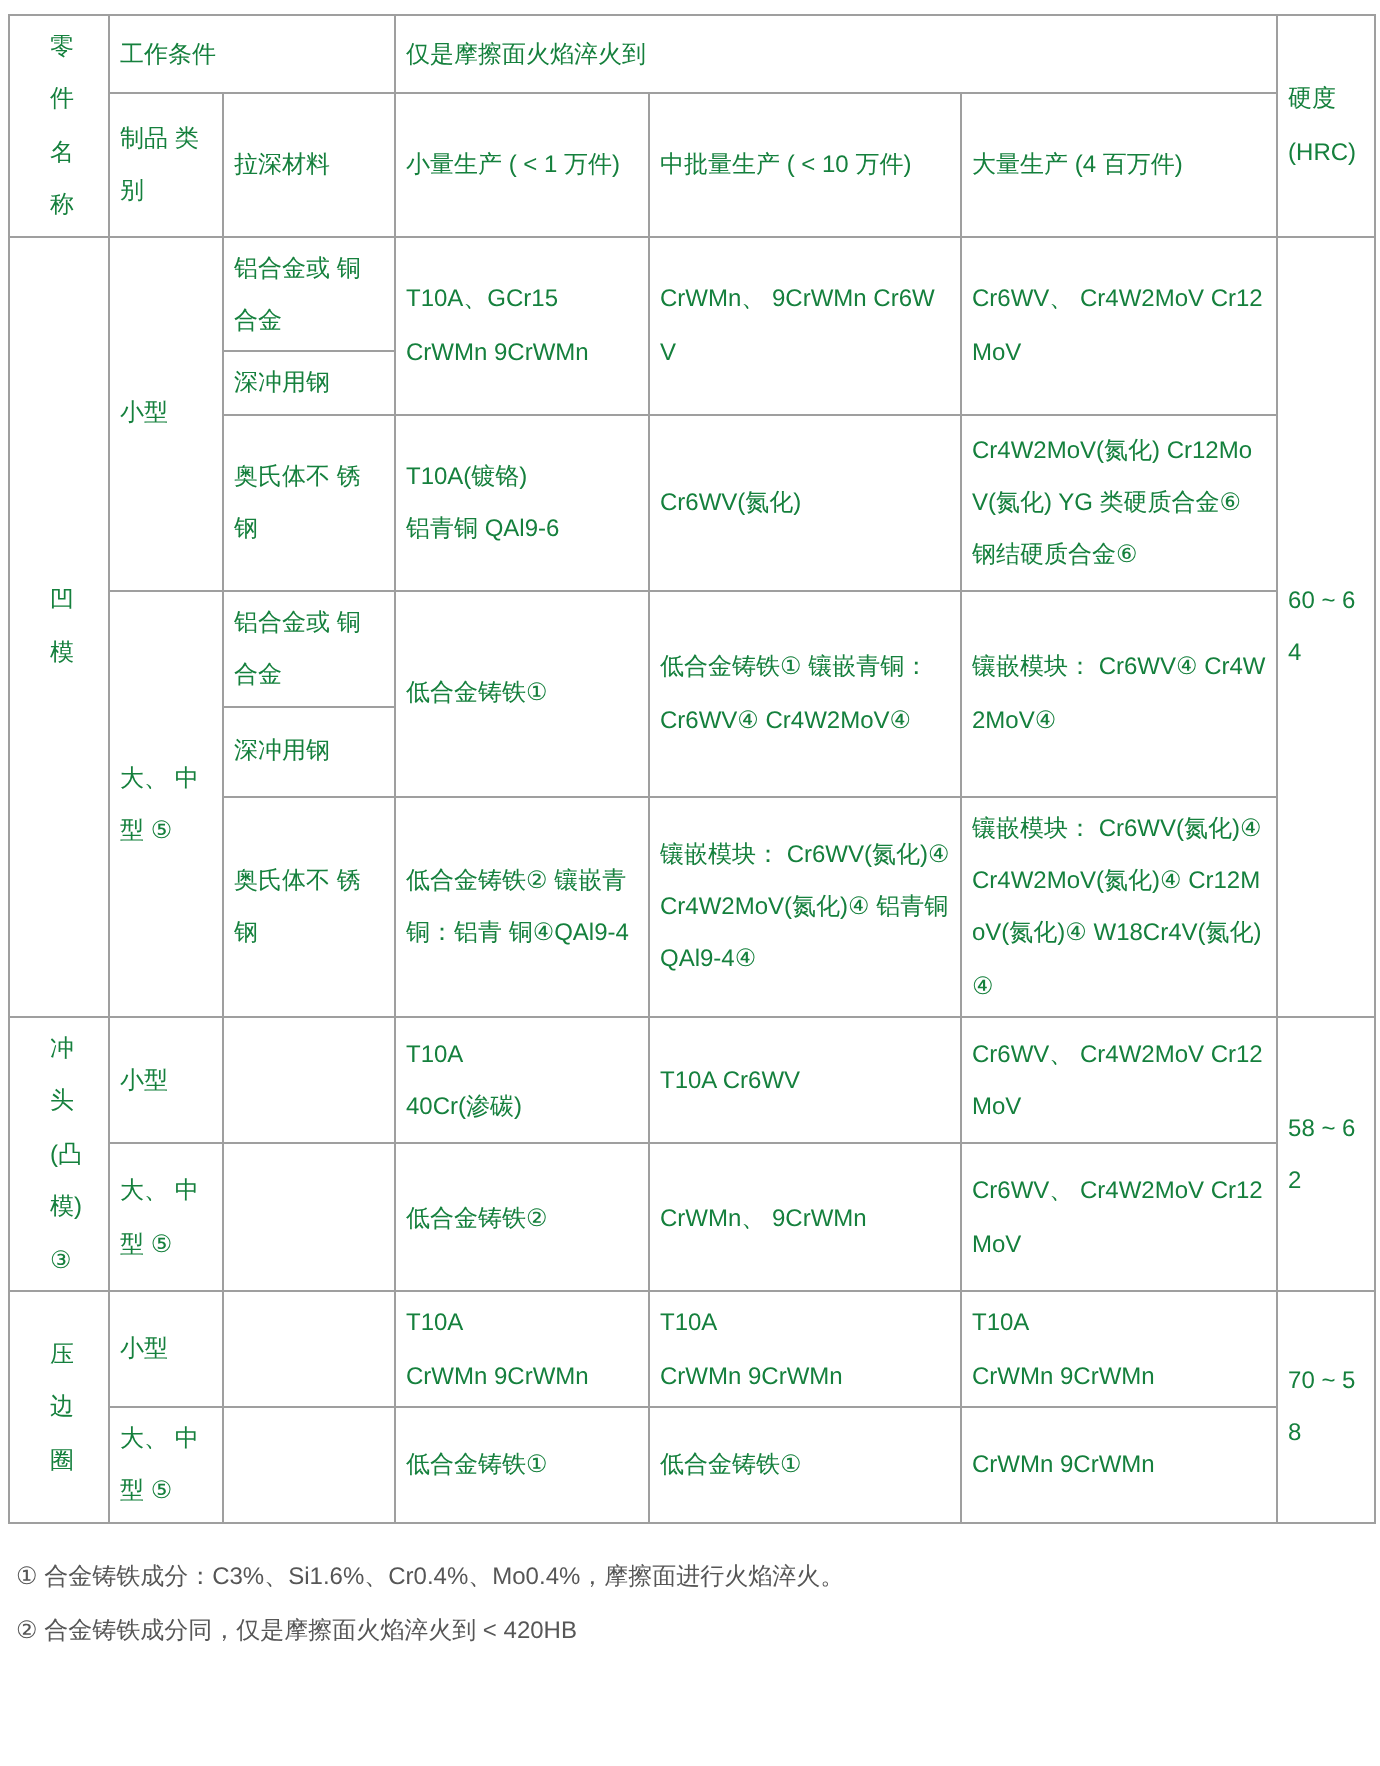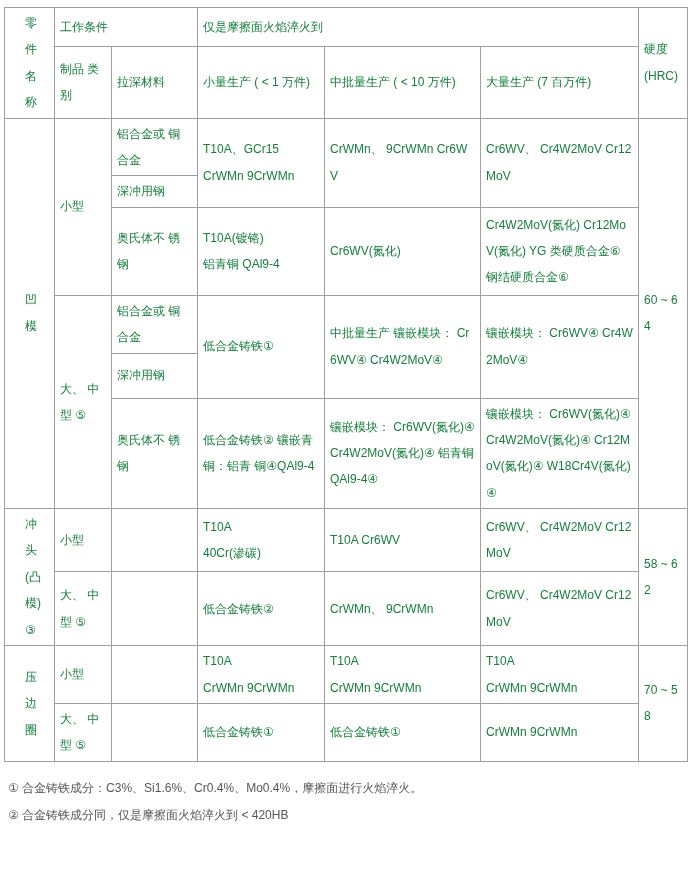--- a/index.html
+++ b/index.html
@@ -83,48 +83,48 @@
       <td class="part-col" rowspan="2">零件 名称</td>
       <td colspan="2">工作条件</td>
       <td colspan="3">仅是摩擦面火焰淬火到</td>
       <td rowspan="2">硬度 (HRC)</td>
     </tr>
     <tr class="h-hdr2">
       <td>制品 类别</td>
       <td>拉深材料</td>
       <td>小量生产 ( &lt; 1 万件)</td>
       <td>中批量生产 ( &lt; 10 万件)</td>
-      <td>大量生产 (7 百万件)</td>
+      <td>大量生产 (4 百万件)</td>
     </tr>
 
     <tr class="r1">
       <td class="part-col" rowspan="6">凹模</td>
       <td rowspan="3">小型</td>
       <td>铝合金或 铜合金</td>
       <td rowspan="2">T10A、GCr15
 CrWMn 9CrWMn</td>
       <td rowspan="2">CrWMn、 9CrWMn Cr6WV</td>
       <td rowspan="2">Cr6WV、 Cr4W2MoV Cr12MoV</td>
       <td rowspan="6">60 ~ 64</td>
     </tr>
     <tr class="r2">
       <td>深冲用钢</td>
     </tr>
     <tr class="r3">
       <td>奥氏体不 锈钢</td>
       <td>T10A(镀铬)
-铝青铜 QAl9-4</td>
+铝青铜 QAl9-6</td>
       <td>Cr6WV(氮化)</td>
       <td>Cr4W2MoV(氮化) Cr12MoV(氮化) YG 类硬质合金⑥ 钢结硬质合金⑥</td>
     </tr>
     <tr class="r4">
       <td rowspan="3">大、 中型 ⑤</td>
       <td>铝合金或 铜合金</td>
       <td rowspan="2">低合金铸铁①</td>
-      <td rowspan="2">中批量生产 镶嵌模块： Cr6WV④ Cr4W2MoV④</td>
+      <td rowspan="2">低合金铸铁① 镶嵌青铜： Cr6WV④ Cr4W2MoV④</td>
       <td rowspan="2">镶嵌模块： Cr6WV④ Cr4W2MoV④</td>
     </tr>
     <tr class="r5">
       <td>深冲用钢</td>
     </tr>
     <tr class="r6">
       <td>奥氏体不 锈钢</td>
       <td>低合金铸铁② 镶嵌青铜：铝青 铜④QAl9-4</td>
       <td>镶嵌模块： Cr6WV(氮化)④ Cr4W2MoV(氮化)④ 铝青铜 QAl9-4④</td>
       <td>镶嵌模块： Cr6WV(氮化)④ Cr4W2MoV(氮化)④ Cr12MoV(氮化)④ W18Cr4V(氮化)④</td>

